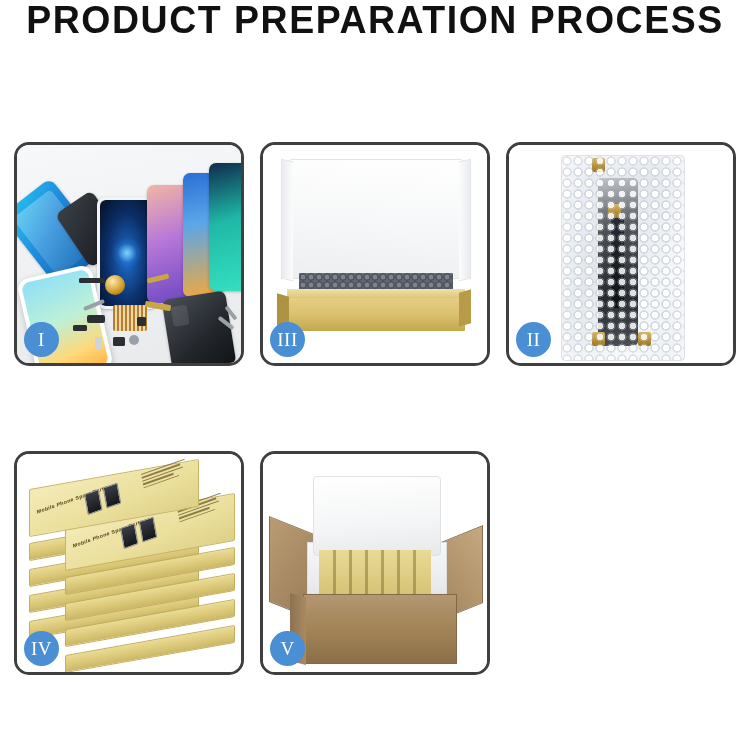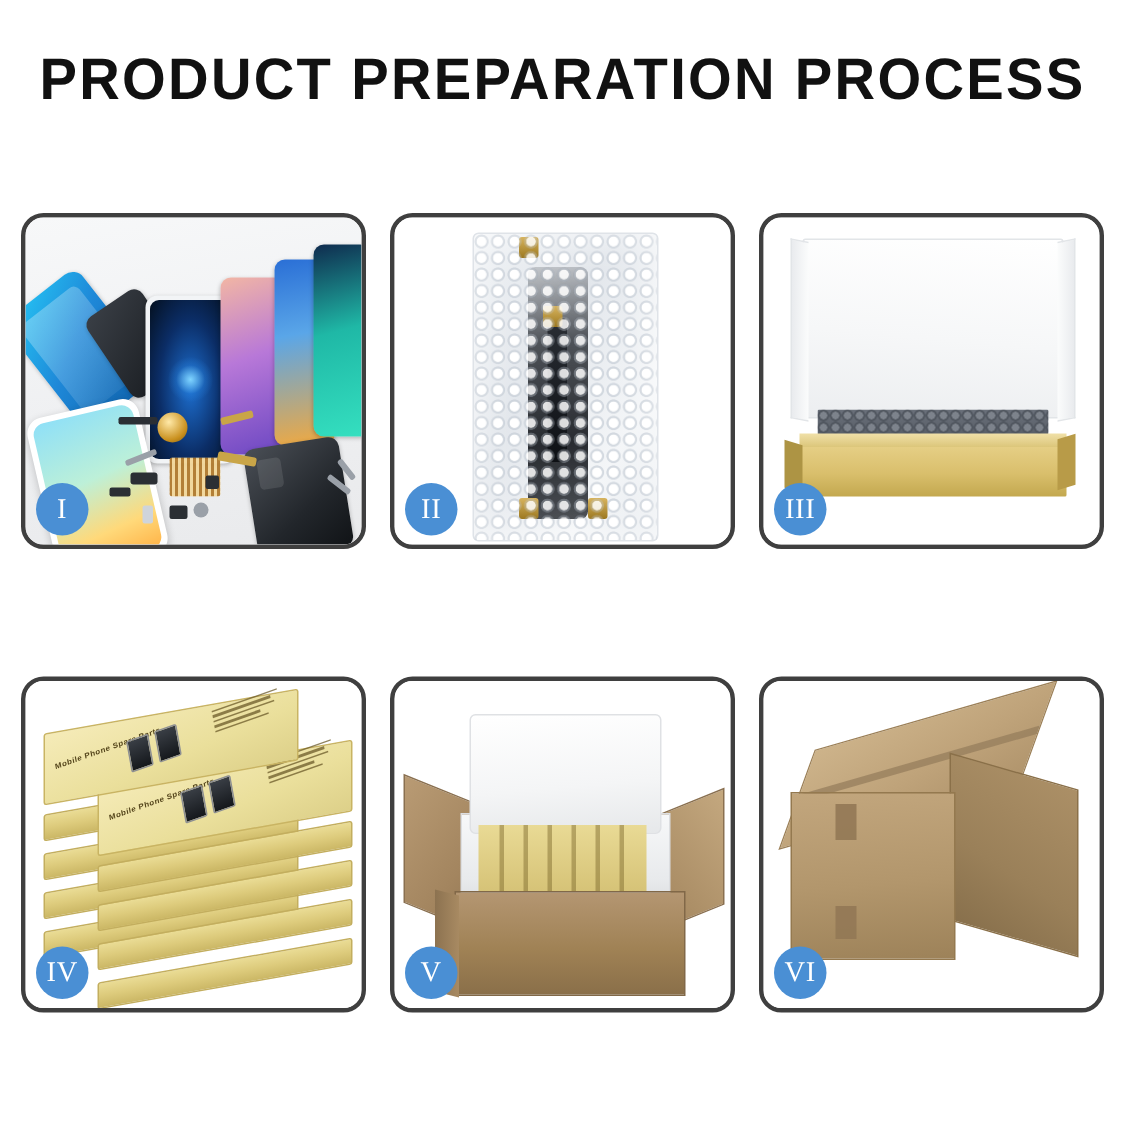--- a/index.html
+++ b/index.html
@@ -11,21 +11,20 @@
     height: 750px;
     background: #ffffff;
     font-family: "Liberation Sans", sans-serif;
     overflow: hidden;
     position: relative;
   }
 
   
   .header {
     text-align: center;
-    padding-top: 34px;
   }
   .page-title {
     font-family: "Liberation Sans", sans-serif;
     font-size: 39px;
     font-weight: bold;
     letter-spacing: 1.6px;
     color: #111111;
     line-height: 1.05;
     margin: 0;
     transform: scaleX(0.96);
@@ -417,42 +416,42 @@
       <div class="cmp dark" style="left:78px;top:192px;width:7px;height:12px;background:#cfd4da;"></div>
       <div class="cmp silver" style="left:200px;top:176px;width:18px;height:4px;transform:rotate(38deg);"></div>
       <div class="cmp silver" style="left:206px;top:166px;width:16px;height:4px;transform:rotate(52deg);"></div>
       <div class="cmp dark" style="left:56px;top:180px;width:14px;height:6px;"></div>
       <div class="cmp dark" style="left:120px;top:172px;width:9px;height:9px;"></div>
     </div>
     <div class="badge">I</div>
   </div>
 
   <div class="card">
+    <div class="card-media p3">
+      <div class="box3-lid"></div>
+      <div class="box3-foam"></div>
+      <div class="box3-base"></div>
+      <div class="box3-right"></div>
+    </div>
+    <div class="badge">III</div>
+  </div>
+
+  <div class="card">
     <div class="card-media p2">
       <div class="bubble-bag">
         <div class="bw-part"></div>
         <div class="bw-flex"></div>
         <div class="bw-conn" style="left:30px;top:2px;"></div>
         <div class="bw-conn" style="left:46px;top:48px;"></div>
         <div class="bw-conn" style="left:30px;top:176px;"></div>
         <div class="bw-conn" style="left:76px;top:176px;"></div>
         <div class="bw-overlay"></div>
       </div>
     </div>
     <div class="badge">II</div>
-  </div>
-
-  <div class="card">
-    <div class="card-media p3">
-      <div class="box3-lid"></div>
-      <div class="box3-foam"></div>
-      <div class="box3-base"></div>
-      <div class="box3-right"></div>
-    </div>
-    <div class="badge">III</div>
   </div>
 
   <div class="card">
     <div class="card-media p4">
       <div class="stack">
         <div class="sb slab slab-l" style="top:60px;"></div>
         <div class="sb slab slab-l" style="top:86px;"></div>
         <div class="sb slab slab-l" style="top:112px;"></div>
         <div class="sb slab slab-l" style="top:138px;"></div>
 
@@ -511,24 +510,14 @@
         <span class="rib" style="left:46px"></span>
         <span class="rib" style="left:62px"></span>
         <span class="rib" style="left:78px"></span>
         <span class="rib" style="left:94px"></span>
       </div>
       <div class="c5-box"></div>
     </div>
     <div class="badge">V</div>
   </div>
 
-  <div class="card">
-    <div class="card-media p6">
-      <div class="c6-top"></div>
-      <div class="c6-side"></div>
-      <div class="c6-front"></div>
-      <div class="c6-tapeA"></div>
-      <div class="c6-tapeB"></div>
-    </div>
-    <div class="badge">VI</div>
-  </div>
 
 </div>
 
 </body></html>

